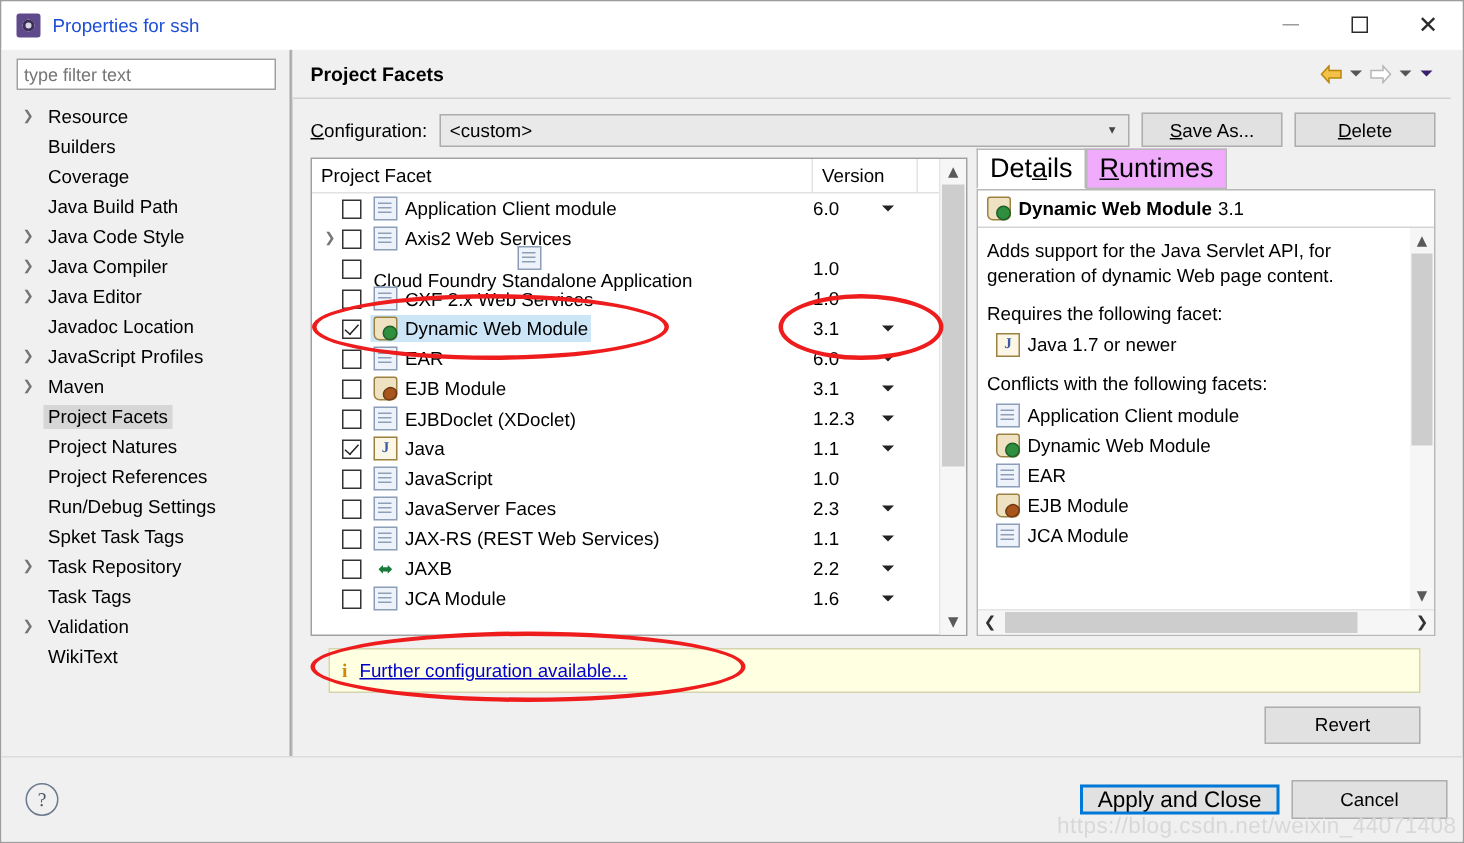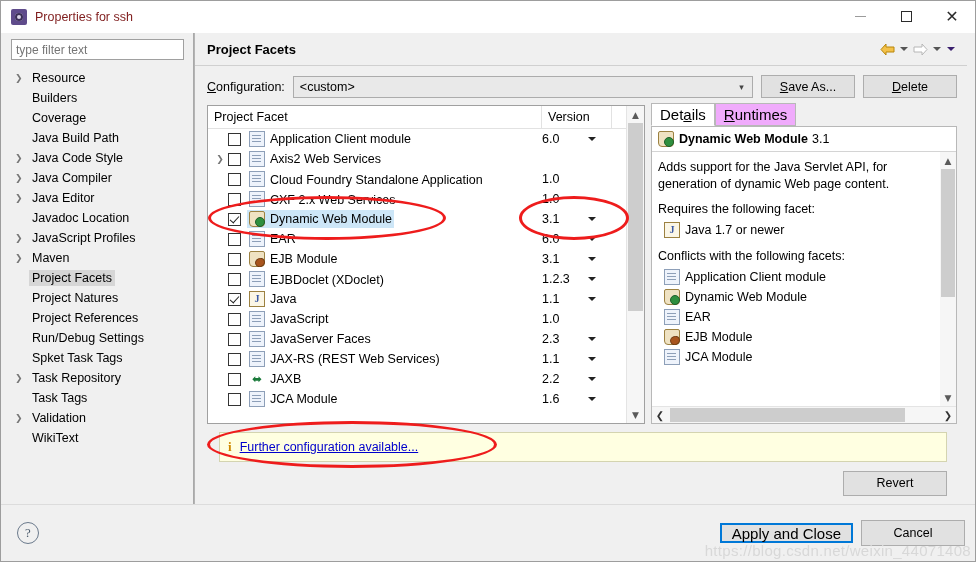--- a/index.html
+++ b/index.html
@@ -50,21 +50,21 @@
     content: "";
     position: absolute;
     left: 4px; top: 4px;
     width: 8px; height: 8px;
     border-radius: 50%;
     background: #d9d4e6;
     box-shadow: inset 0 0 0 2px #3b2f57;
   }
   .title-text {
     font-size: 12.5px;
-    color: #7f1d1d;
+    color: #1d4ed8;
     flex: 1 1 auto;
   }
   .win-buttons { display: flex; height: 31px; }
   .win-btn {
     width: 46px; height: 31px;
     display: flex; align-items: center; justify-content: center;
     font-size: 13px;
     color: #2b2b2b;
   }
   .win-btn.min span { display:block; width: 11px; height: 1px; background: #9b9b9b; }
@@ -409,21 +409,21 @@
     min-width: 0;
   }
   .tabs {
     display: flex;
     height: 21px;
     min-height: 21px;
     align-items: flex-end;
   }
   .tab {
     padding: 2px 8px 2px 8px;
-    font-size: 15px;
+    font-size: 18px;
     background: transparent;
     box-sizing: border-box;
   }
   .tab.active {
     background: #ffffff;
     border: 1px solid #b8b8b8;
     border-bottom: 1px solid #ffffff;
   }
   .tab.inactive {
     border: 1px solid #b8b8b8;
@@ -777,21 +777,21 @@
                       </div>
                       <div class="ft-ver">
                         <span class="v"></span>
                       </div>
                       <div class="ft-pad"></div>
                     </div>
                     <div class="ft-row">
                       <div class="ft-left">
                         <span class="row-arrow"></span>
                         <span class="chk"></span>
-                        <span class="rowlabel-hl" style="display: inline-flex; align-items: flex-end;">
+                        <span class="rowlabel-hl" style="display: inline-flex; align-items: center; flex-direction: column;">
                           <span class="ico ico-doc"></span>
                           <span>Cloud Foundry Standalone Application</span>
                         </span>
                       </div>
                       <div class="ft-ver">
                         <span class="v">1.0</span>
                       </div>
                       <div class="ft-pad"></div>
                     </div>
                     <div class="ft-row">

